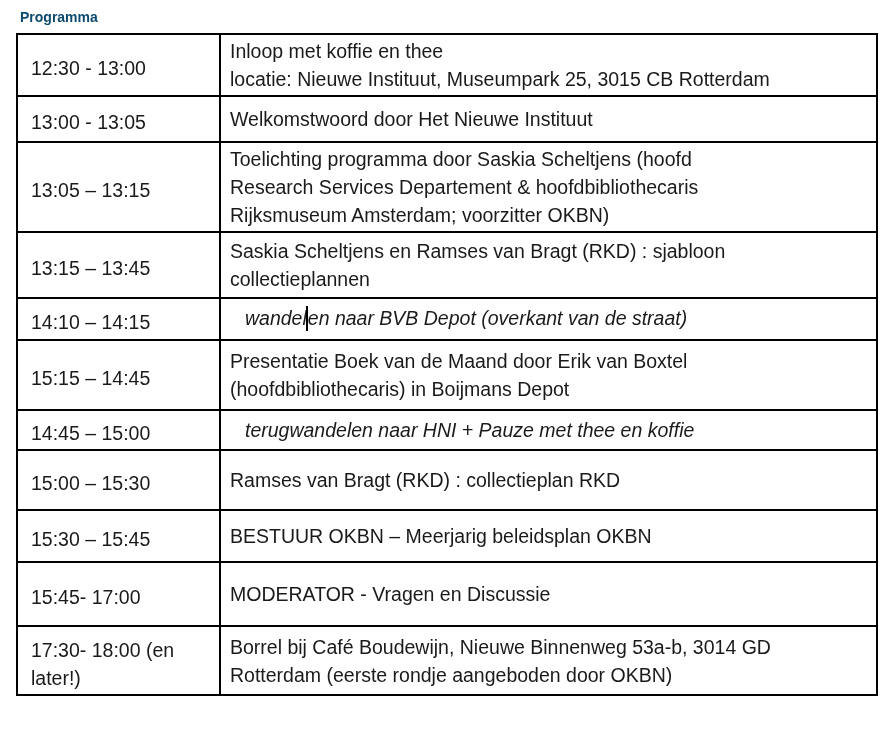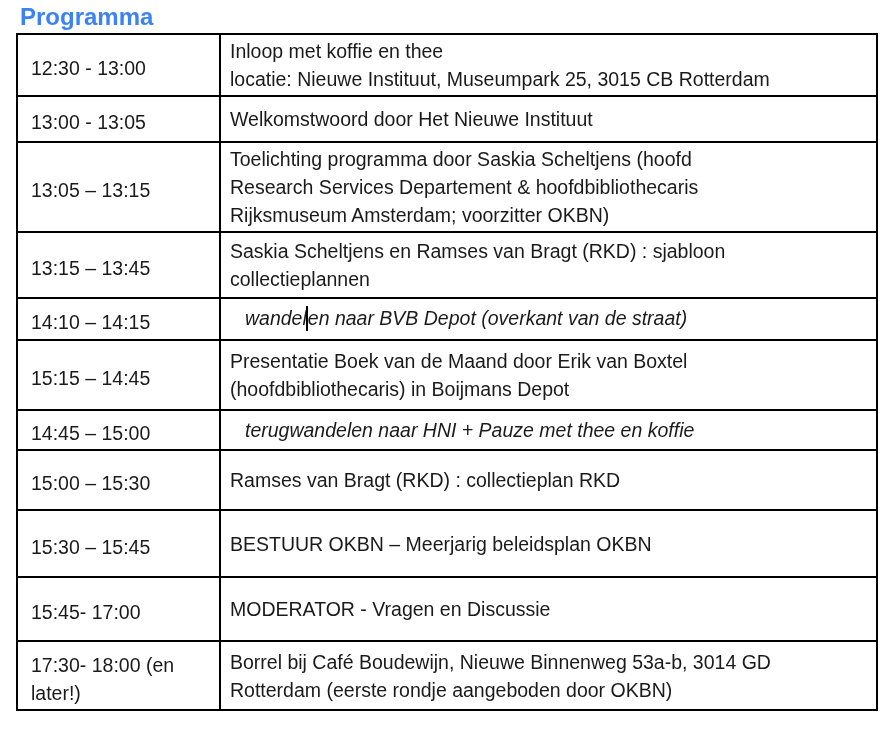--- a/index.html
+++ b/index.html
@@ -8,25 +8,25 @@
     background: #ffffff;
   }
   body {
     width: 891px;
     height: 739px;
     font-family: "Liberation Sans", sans-serif;
     color: #1a1a1a;
     overflow: hidden;
   }
   .doc-title {
-    font-size: 24px;
+    font-size: 14px;
     font-weight: bold;
     margin: 5px 0 4px 20px;
     line-height: 24px;
-    color: #3b82f6;
+    color: #0c4a6e;
   }
   table.program-table {
     border-collapse: collapse;
     table-layout: fixed;
     margin-left: 16px;
     width: 860px;
   }
   table.program-table col.time-col { width: 203px; }
   table.program-table col.desc-col { width: 657px; }
   table.program-table td {
@@ -109,21 +109,21 @@
       <tr style="height:33px">
         <td class="time-cell">14:45 – 15:00</td>
         <td class="desc-cell italic">terugwandelen naar HNI + Pauze met thee en koffie</td>
       </tr>
 
       <tr style="height:60px">
         <td class="time-cell">15:00 – 15:30</td>
         <td class="desc-cell">Ramses van Bragt (RKD) : collectieplan RKD</td>
       </tr>
 
-      <tr style="height:67px">
+      <tr style="height:52px">
         <td class="time-cell">15:30 – 15:45</td>
         <td class="desc-cell">BESTUUR OKBN – Meerjarig beleidsplan OKBN</td>
       </tr>
 
       <tr style="height:64px">
         <td class="time-cell">15:45- 17:00</td>
         <td class="desc-cell">MODERATOR - Vragen en Discussie</td>
       </tr>
 
       <tr style="height:69px">

